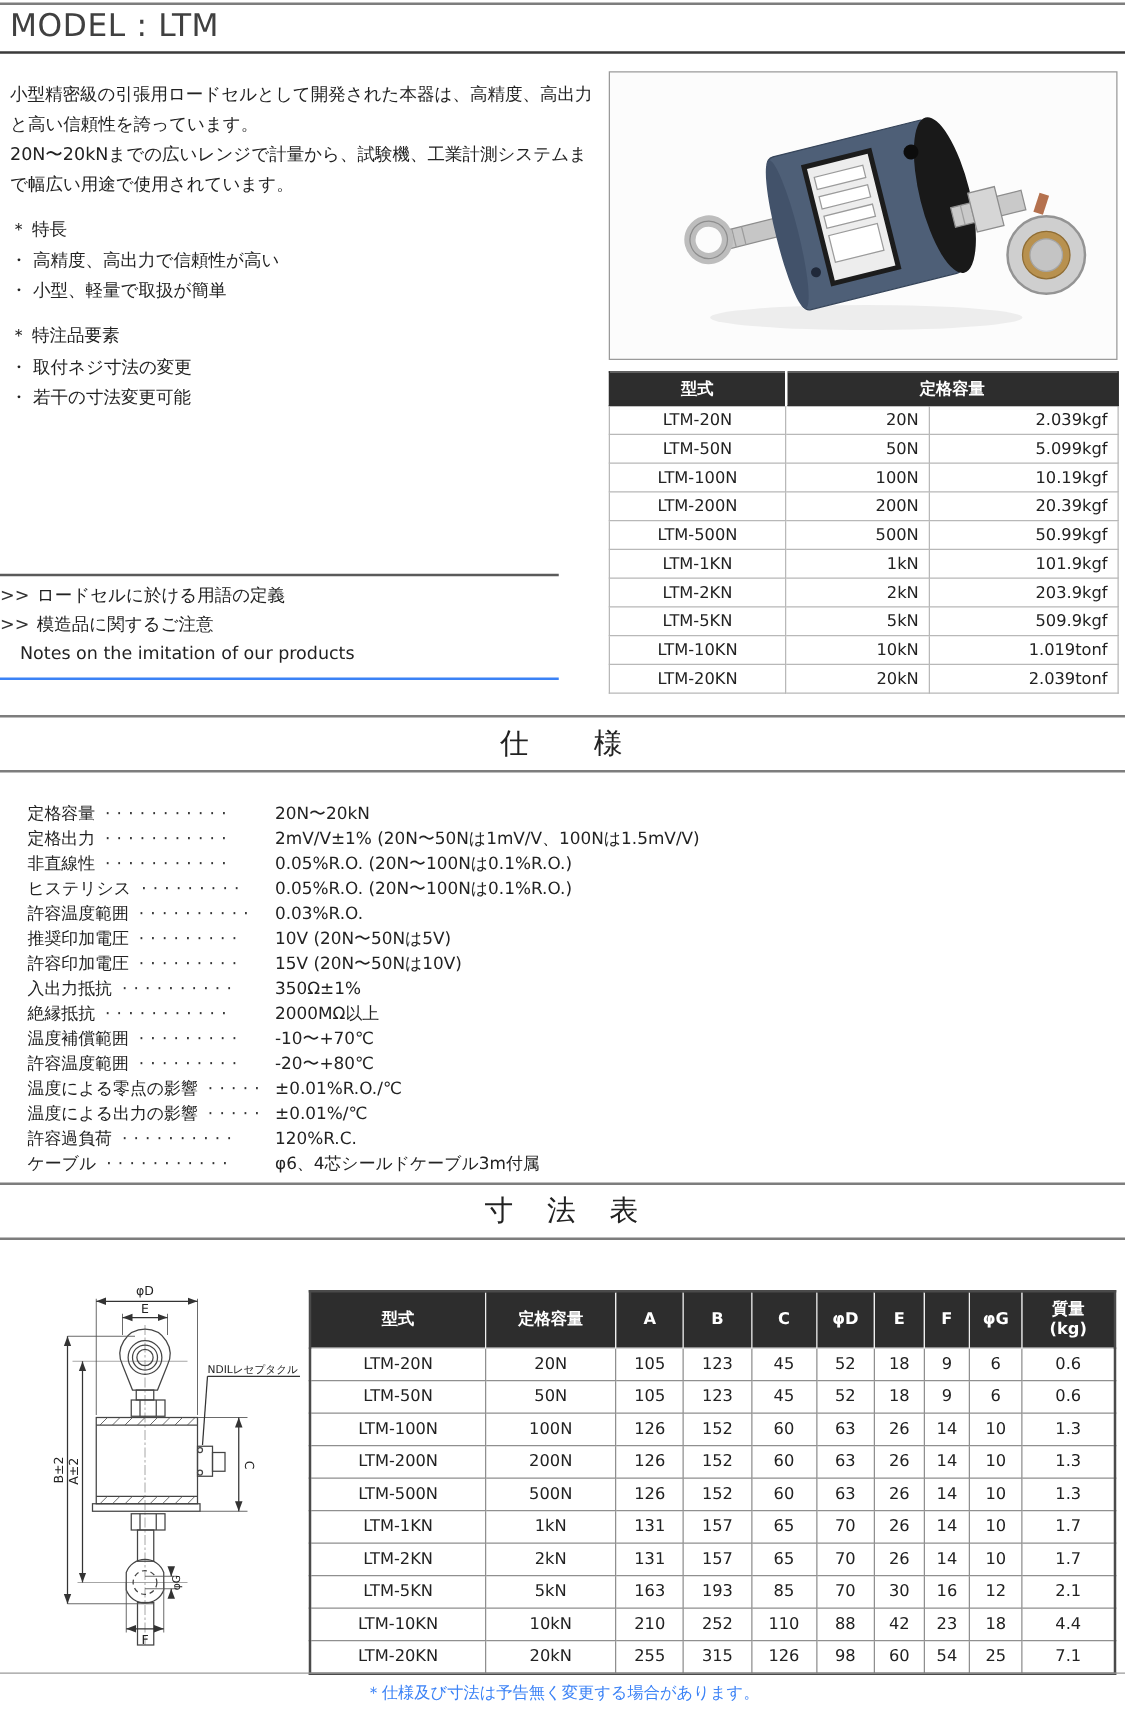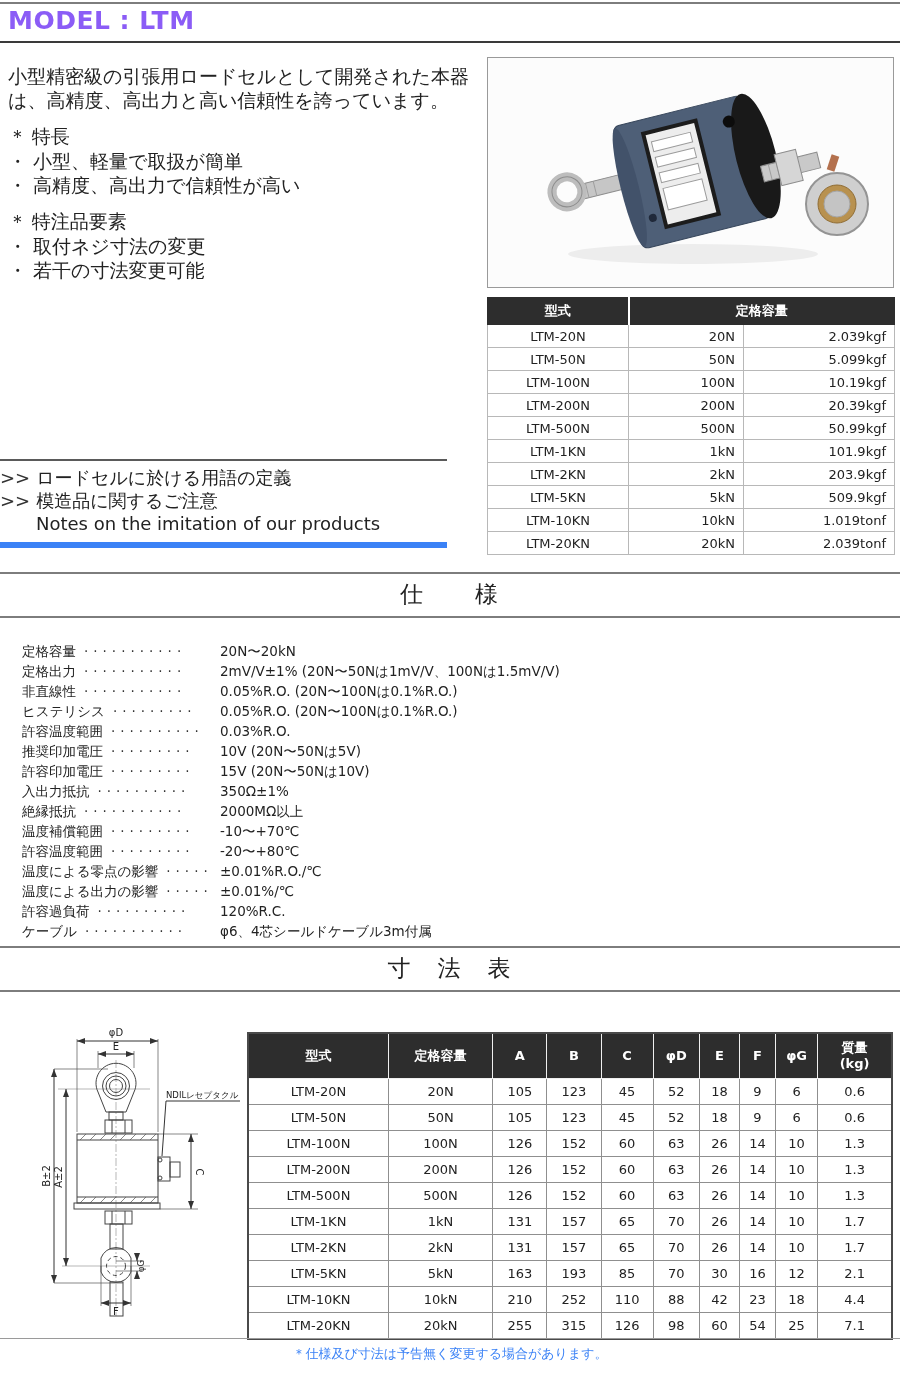--- a/index.html
+++ b/index.html
@@ -2,32 +2,32 @@
 <html><head>
 <meta charset="utf-8">
 <style>
   html,body{margin:0;padding:0;background:#fff;}
   .page{position:relative;width:900px;height:1380px;background:#fff;overflow:hidden;
         font-family:"DejaVu Sans","Liberation Sans",sans-serif;color:#222;}
   .rule{position:absolute;left:0;right:0;height:2px;background:#7d7d7d;}
   .rule.dark{background:#3a3a3a;}
   .rule.thin{height:1px;background:#9a9a9a;}
 
-  .title{position:absolute;left:8px;top:6px;font-size:25px;font-weight:bold;color:#8b5cf6;letter-spacing:0.5px;}
-
-  .intro{position:absolute;left:8px;top:64px;width:474px;font-size:19px;line-height:24px;color:#222;}
+  .title{position:absolute;left:8px;top:6px;font-size:25px;font-weight:normal;color:#404040;letter-spacing:0.5px;}
+
+  .intro{position:absolute;left:8px;top:64px;width:474px;font-size:14px;line-height:24px;color:#222;}
   .intro .para{margin:0;}
   .intro .list-title{margin-top:13px;font-family:Liberation Serif, serif;}
   .intro .bullet{margin-top:0;}
 
-  .links{position:absolute;left:0;top:459px;width:447px;border-top:2px solid #5a5a5a;border-bottom:6px solid #3b82f6;
-         padding:5px 0 7px 0;font-size:18px;line-height:23px;}
+  .links{position:absolute;left:0;top:459px;width:447px;border-top:2px solid #5a5a5a;border-bottom:2px solid #3b82f6;
+         padding:5px 0 7px 0;font-size:14px;line-height:23px;}
   .links .link-row{cursor:pointer;}
   .links .pfx{color:#333;margin-right:6px;}
-  .links .sub{padding-left:36px;}
+  .links .sub{padding-left:16px;}
 
   .photo-box{position:absolute;left:487px;top:57px;width:405px;height:229px;border:1px solid #9a9a9a;background:#fcfcfc;}
 
   table{border-collapse:collapse;border-radius:25px;}
   .cap-table{position:absolute;left:487px;top:297px;width:407px;table-layout:fixed;font-size:13px;}
   .cap-table th{background:#2d2d2d;color:#fff;font-weight:bold;height:24px;border:1px solid #2d2d2d;}
   .cap-table th+th{border-left:2px solid #fff;}
   .cap-table td{border:1px solid #b8b8b8;height:22px;background:#fff;padding:0 8px;}
   .cap-table td.c{text-align:center;}
   .cap-table td.r{text-align:right;}
@@ -52,23 +52,24 @@
 <body>
 
 <div class="page">
 
   <div class="rule" style="top:2px;"></div>
   <div class="title">MODEL : LTM</div>
   <div class="rule dark" style="top:41px;"></div>
 
   <div class="intro">
     <div class="para">小型精密級の引張用ロードセルとして開発された本器は、高精度、高出力と高い信頼性を誇っています。</div>
+    <div class="para">20N〜20kNまでの広いレンジで計量から、試験機、工業計測システムまで幅広い用途で使用されています。</div>
     <div class="list-title">＊ 特長</div>
+    <div class="bullet">・ 高精度、高出力で信頼性が高い</div>
     <div class="bullet">・ 小型、軽量で取扱が簡単</div>
-    <div class="bullet">・ 高精度、高出力で信頼性が高い</div>
     <div class="list-title">＊ 特注品要素</div>
     <div class="bullet">・ 取付ネジ寸法の変更</div>
     <div class="bullet">・ 若干の寸法変更可能</div>
   </div>
 
   <div class="links">
     <div class="link-row">
       <span class="pfx">&gt;&gt;</span><span>ロードセルに於ける用語の定義</span>
     </div>
     <div class="link-row">

